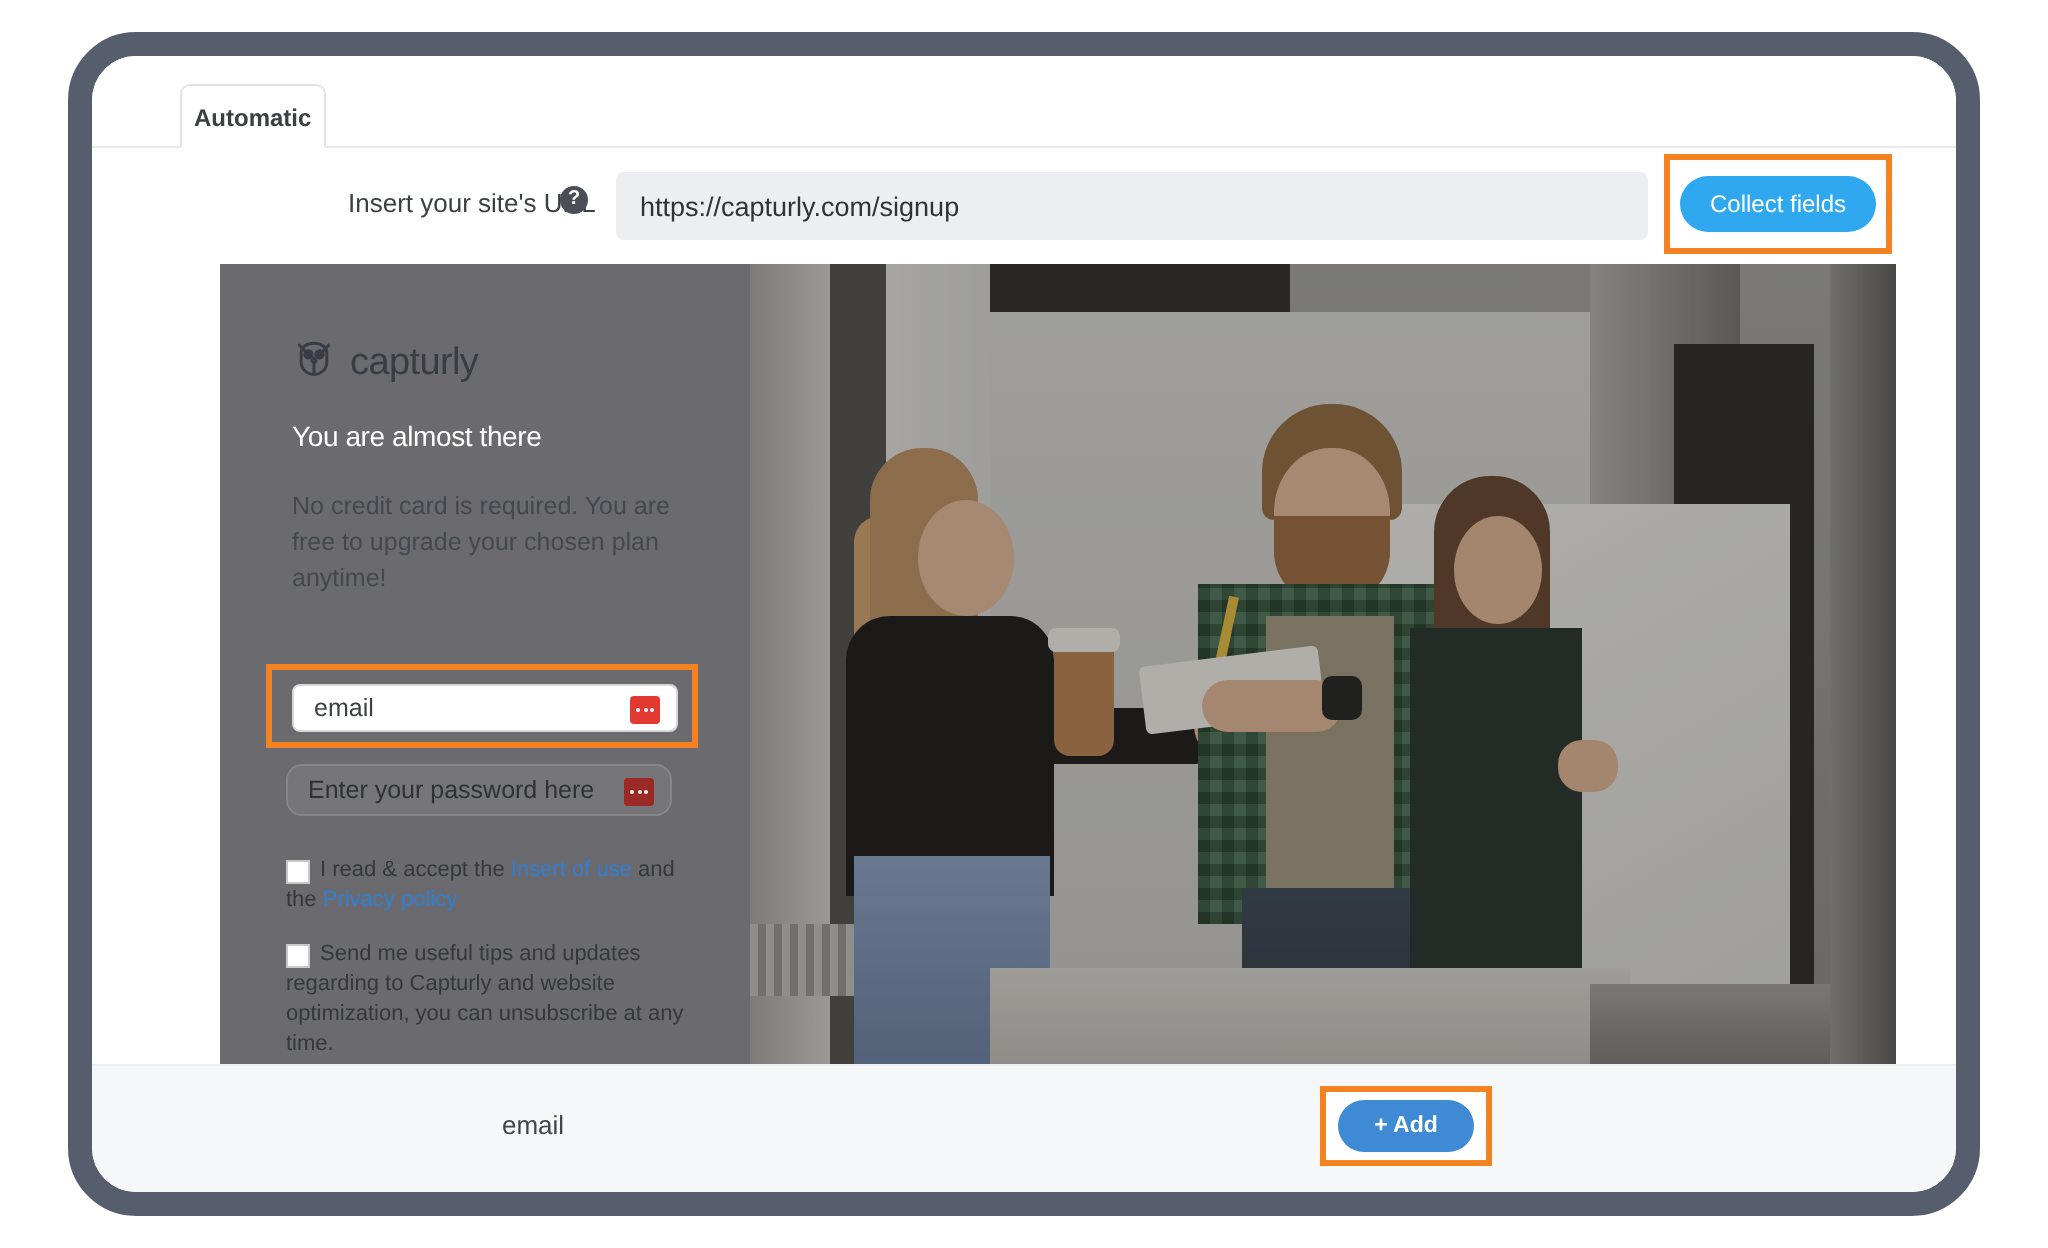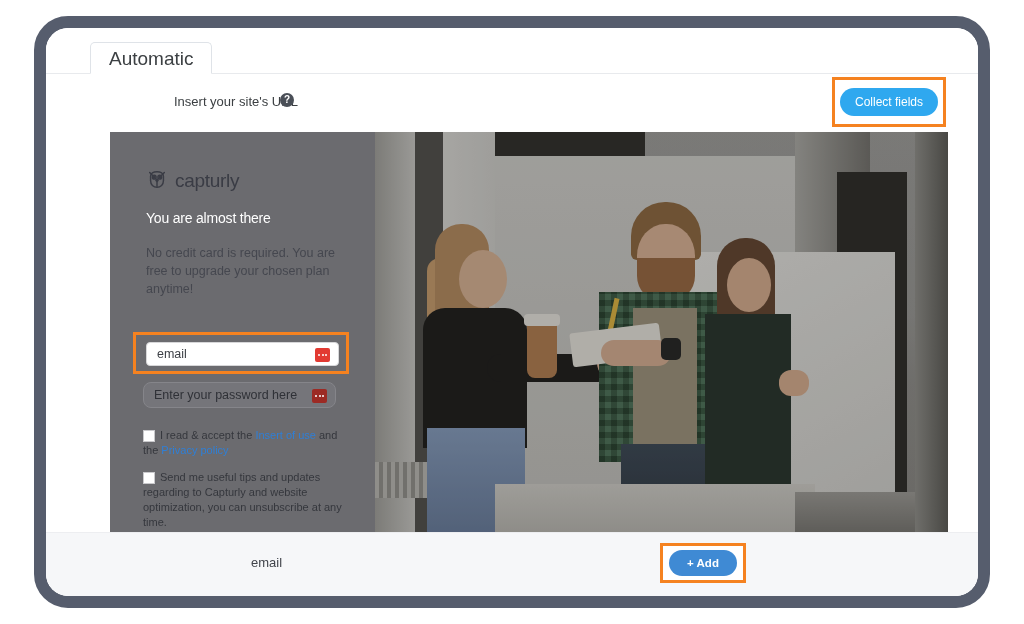--- a/index.html
+++ b/index.html
@@ -42,25 +42,26 @@
     position: absolute;
     left: 0; right: 0; top: 0;
     height: 46px;
     background: #ffffff;
   }
   .tab {
     position: absolute;
     top: 14px;
     height: 32px;
     line-height: 32px;
-    font-size: 19px;
-    padding: 0 18px;
+    font-size: 12px;
+    padding: 0 6px;
     box-sizing: border-box;
     cursor: pointer;
     white-space: nowrap;
+    font-weight: bold;
   }
   .tab.active {
     left: 44px;
     color: #3c4043;
     background: #ffffff;
     border: 1px solid #dfe3e8;
     border-bottom: 1px solid #ffffff;
     border-radius: 5px 5px 0 0;
     z-index: 3;
   }
@@ -397,20 +398,21 @@
   <div id="screen">
 
     <div id="tabbar">
       <div id="tabunderline"></div>
       <div class="tab active">Automatic</div>
     </div>
 
     <div id="urlrow">
       <div id="urllabel">Insert your site's URL</div>
       <div id="helpicon">?</div>
+      <input id="urlinput" type="text" value="https://capturly.com/signup" style="">
       <div id="collectwrap">
         <button id="collectbtn">Collect fields</button>
       </div>
     </div>
 
     <div id="preview">
 
       <div id="photo">
         <div class="ph" id="ph-wallL"></div>
         <div class="ph" id="ph-mullion"></div>

